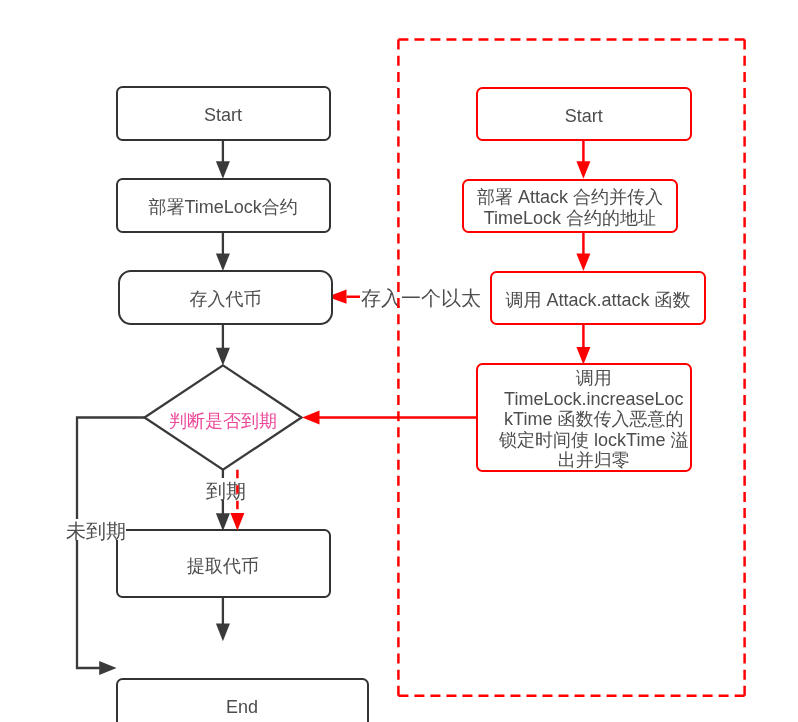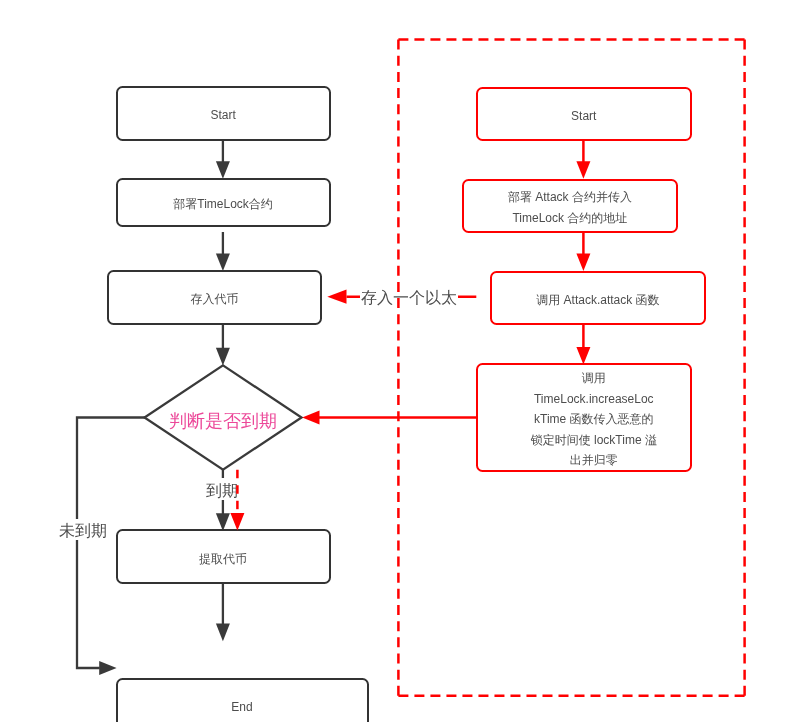--- a/index.html
+++ b/index.html
@@ -3,27 +3,27 @@
 <meta charset="utf-8">
 <title>TimeLock attack flowchart</title>
 <style>
   html,body{margin:0;padding:0;background:#ffffff;}
   body{width:798px;height:722px;overflow:hidden;
        font-family:"Liberation Sans",sans-serif;}
   #stage{position:relative;width:798px;height:722px;background:#fff;}
   #stage > svg{position:absolute;left:0;top:0;width:798px;height:722px;overflow:visible;}
   #overlay{pointer-events:none;}
   .node{position:absolute;box-sizing:border-box;display:flex;align-items:center;
-        justify-content:center;text-align:center;color:#4d4d4d;font-size:12px;
+        justify-content:center;text-align:center;color:#4d4d4d;font-size:18px;
         line-height:20.5px;background:#fff;white-space:pre-line;padding-top:4px;}
   .node.dark{border:2.3px solid #333;border-radius:6.5px;}
   .node.red{border:2.5px solid #ff0000;border-radius:6.5px;}
   .dia{position:absolute;display:flex;align-items:center;justify-content:center;
        color:#ec4899;font-size:18px;line-height:20.5px;padding-top:7px;box-sizing:border-box;}
-  .lbl{position:absolute;color:#4d4d4d;font-size:16px;background:#ffffff;
+  .lbl{position:absolute;color:#4d4d4d;font-size:20px;background:#ffffff;
        white-space:nowrap;line-height:18px;padding:3.3px 0 0.3px;box-sizing:content-box;}
 </style>
 </head>
 <body>
 
 <div id="stage">
 
   <svg id="wires" viewBox="0 0 798 722">
 
     <g stroke="#3a3a3a" stroke-width="2.3" fill="none" stroke-linecap="butt">
@@ -57,38 +57,38 @@
       <polygon points="583.4,271.1 576.4,253.5 590.4,253.5" fill="#ff0000" stroke="none"></polygon>
       <polygon points="583.4,364.6 576.4,347.0 590.4,347.0" fill="#ff0000" stroke="none"></polygon>
       <polygon points="327.3,296.7 346.5,289.6 346.5,303.8" fill="#ff0000" stroke="none"></polygon>
       <polygon points="302.2,417.5 319.5,410.4 319.5,424.6" fill="#ff0000" stroke="none"></polygon>
     </g>
   </svg>
 
   <div class="node dark" style="left:115.55px;top:85.85px;width:215.05px;height:55px;">
     <span>Start</span>
   </div>
-  <div class="node dark" style="left:115.55px;top:177.65px;width:215.05px;height:49px;">
+  <div class="node dark" style="left:115.55px;top:177.65px;width:215.05px;height:55px;">
     <span>部署TimeLock合约</span>
   </div>
-  <div class="node dark" style="left:107px;top:269.9px;width:215.05px;height:55px;">
+  <div class="node dark" style="left:118px;top:269.9px;width:215.05px;height:55px;border-radius:13px;">
     <span>存入代币</span>
   </div>
   <div class="dia" style="left:145px;top:365px;width:156px;height:105px;">
     <span>判断是否到期</span>
   </div>
-  <div class="node dark" style="left:115.55px;top:529.3px;width:215.05px;height:55px;">
+  <div class="node dark" style="left:115.55px;top:529.3px;width:215.05px;height:69px;">
     <span>提取代币</span>
   </div>
   <div class="node dark" style="left:115.55px;top:641.65px;width:253px;height:55px;margin-top:36px;">
     <span>End</span>
   </div>
 
   <div class="lbl" style="left:206px;top:478.4px;font-family:Liberation Serif, serif;">到期</div>
-  <div class="lbl" style="left:59px;top:518.5px;">未到期</div>
+  <div class="lbl" style="left:66px;top:518.5px;">未到期</div>
   <div class="lbl" style="left:360px;top:287px;padding:1.5px 1px;">存入一个以太</div>
 
   <div class="node red" style="left:475.9px;top:86.6px;width:215.8px;height:54.5px;">
     <span>Start</span>
   </div>
   <div class="node red" style="left:462px;top:178.5px;width:215.8px;height:54.5px;">
     <span>部署 Attack 合约并传入
 TimeLock 合约的地址</span>
   </div>
   <div class="node red" style="left:490px;top:270.9px;width:215.8px;height:54.5px;">

